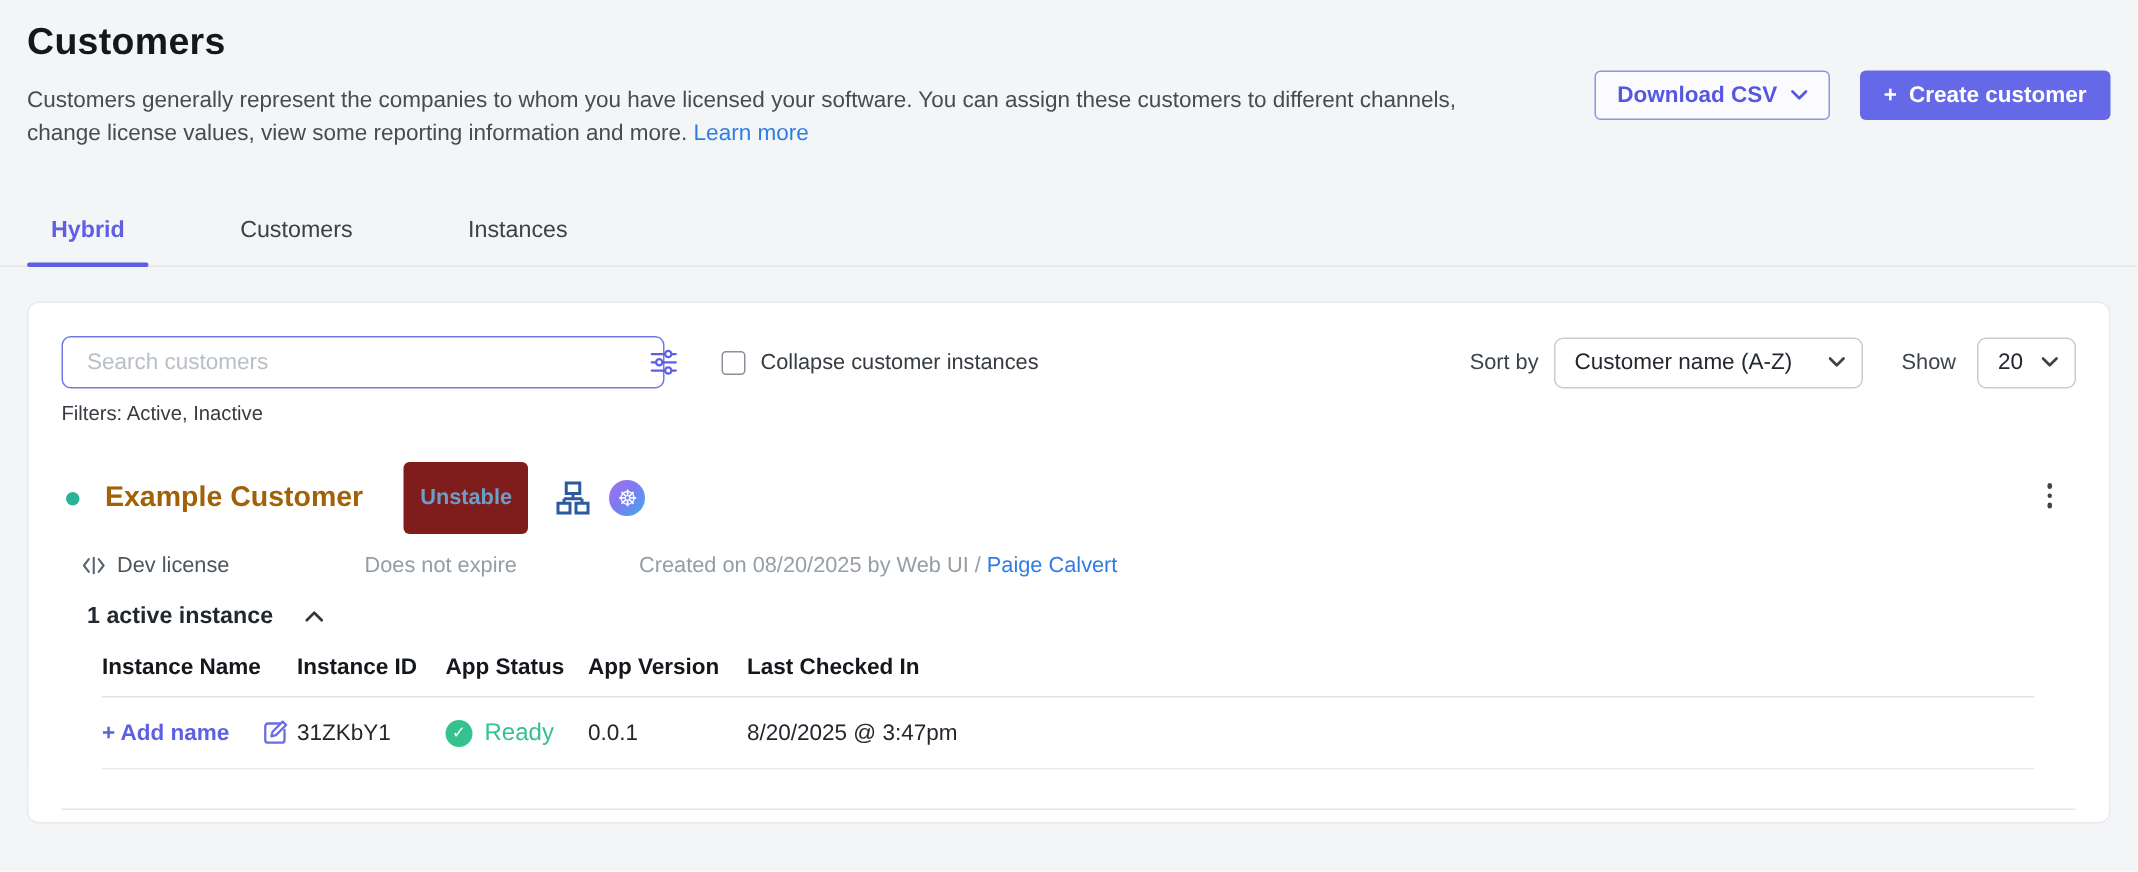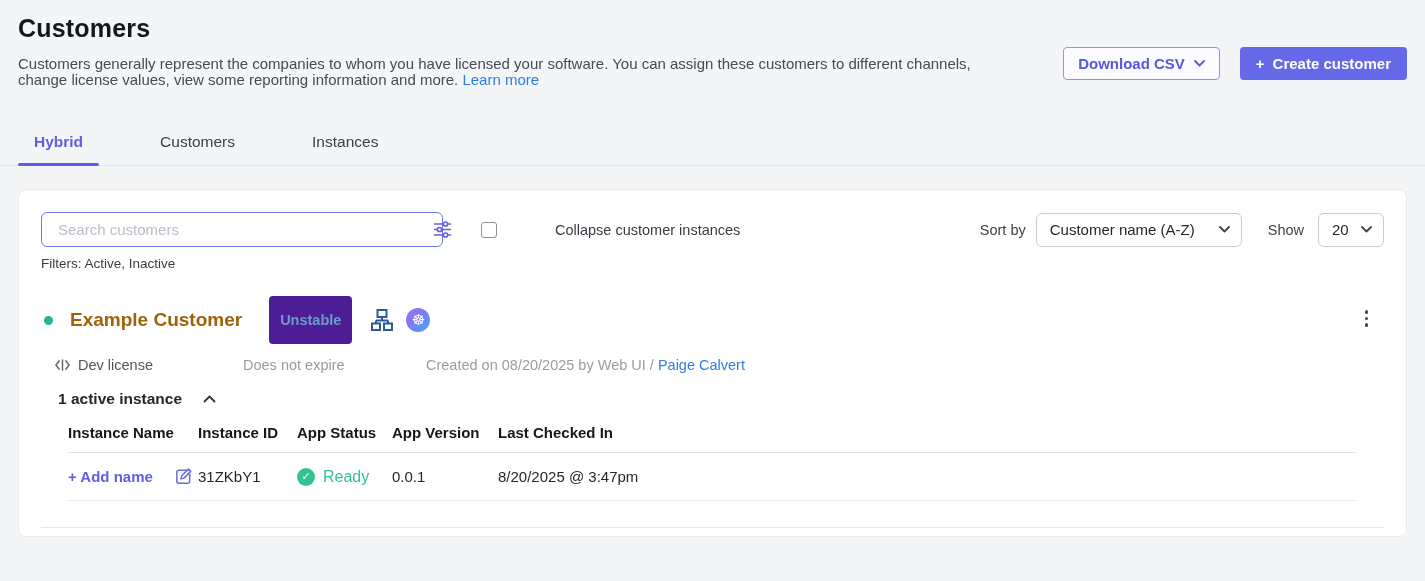--- a/index.html
+++ b/index.html
@@ -7,21 +7,21 @@
   body {
     font-family:"Liberation Sans","DejaVu Sans",sans-serif;
     background:#f3f5f7;
     color:#23282e;
   }
   .page { position:relative; width:1425px; height:581px; }
 
   
   .header { position:relative; padding:14px 18px 0 18px; }
   .page-title { font-size:25px; font-weight:800; color:#14181c; letter-spacing:.2px; }
-  .page-desc { margin-top:13px; max-width:965px; font-size:15px; line-height:16px; color:#464c52; }
+  .page-desc { margin-top:13px; max-width:965px; font-size:15px; line-height:22px; color:#464c52; }
   .link { color:#2f7de1; text-decoration:none; cursor:pointer; }
   .header-actions { position:absolute; top:47px; right:18px; display:flex; gap:20px; align-items:center; }
   .btn { display:flex; align-items:center; justify-content:center; height:33px; border-radius:4px;
          font-size:15px; font-weight:700; cursor:pointer; user-select:none; }
   .btn-outline { border:1px solid #8f93ee; background:#fbfbff; color:#5558dd; padding:0 14px; gap:9px; }
   .btn-primary { border:none; background:#6568e7; color:#ffffff; padding:0 16px; gap:8px; }
   .chev-svg { display:inline-block; }
 
   
   .tabbar { margin-top:35px; border-bottom:1px solid #e3e6ea; display:flex; padding-left:18px; }
@@ -36,36 +36,36 @@
           height:348px; padding:22px; position:relative; }
 
   .toolbar { display:flex; align-items:center; }
   .search-wrap { position:relative; width:422px; }
   .search-input { width:402px; height:35px; border:1px solid #7478e4; border-radius:6px;
           padding:0 40px 0 16px; font-size:15px; font-family:inherit; color:#23282e; outline:none; }
   .search-input::placeholder { color:#b9bfc7; }
   .search-filter-icon { position:absolute; right:11px; top:8px; cursor:pointer; }
   .collapse-wrap { display:flex; align-items:center; margin-left:18px; gap:10px; cursor:pointer; }
   .checkbox { width:16px; height:16px; border:1.5px solid #8a9099; border-radius:3px; background:#fff; }
-  .collapse-label { font-size:14.5px; color:#363c42;margin-left:48px; }
+  .collapse-label { font-size:14.5px; color:#363c42; }
   .toolbar-right { margin-left:auto; display:flex; align-items:center; gap:10px; }
   .ctl-label { font-size:14.5px; color:#3c434a; }
   .select { display:flex; align-items:center; justify-content:space-between; gap:10px;
             border:1px solid #c8cdd3; border-radius:6px; height:34px; padding:0 11px 0 13px;
             font-size:15px; color:#23282e; background:#fff; cursor:pointer; }
   .select-sort { width:206px; margin-right:16px; }
   .select-show { width:66px; margin-left:4px; }
 
   .filters-line { margin-top:9px; font-size:13.5px; color:#363c42; }
 
   
   .cust-head { display:flex; align-items:center; margin-top:25px; padding-left:3px; }
   .dot { width:9px; height:9px; border-radius:50%; background:#27b394; margin-right:17px; }
   .cust-name { font-size:19px; font-weight:700; color:#a16207; }
-  .badge { margin-left:27px; background:#4c1d95; color:#6d9dc8; font-size:14.5px; font-weight:600;
+  .badge { margin-left:27px; background:#7f1d1d; color:#6d9dc8; font-size:14.5px; font-weight:600;
            padding:16px 11px; border-radius:4px; }
   .head-icon { margin-left:18px; display:flex; align-items:center; }
   .k8s-badge { width:24px; height:24px; border-radius:50%; margin-left:12px;
            background:linear-gradient(135deg,#a86ef0 0%,#7e7af0 45%,#3fa9ef 100%);
            color:#fff; font-size:15px; display:flex; align-items:center; justify-content:center; }
   .kebab { margin-left:auto; margin-right:12px; display:flex; flex-direction:column; gap:3px;
            padding:4px; cursor:pointer; align-self:flex-start; margin-top:10px; }
   .kebab i { width:3.5px; height:3.5px; border-radius:50%; background:#3f454b; }
 
   .license-row { display:flex; align-items:center; margin-top:13px; padding-left:14px; font-size:14.5px; }

